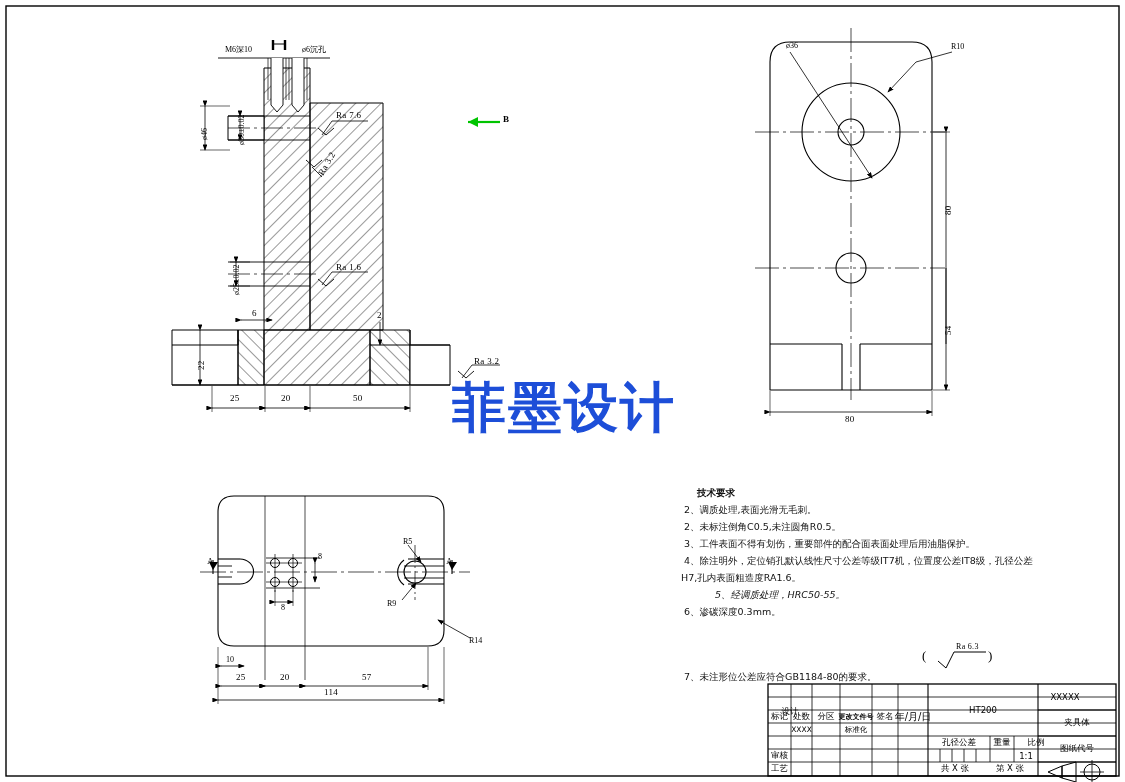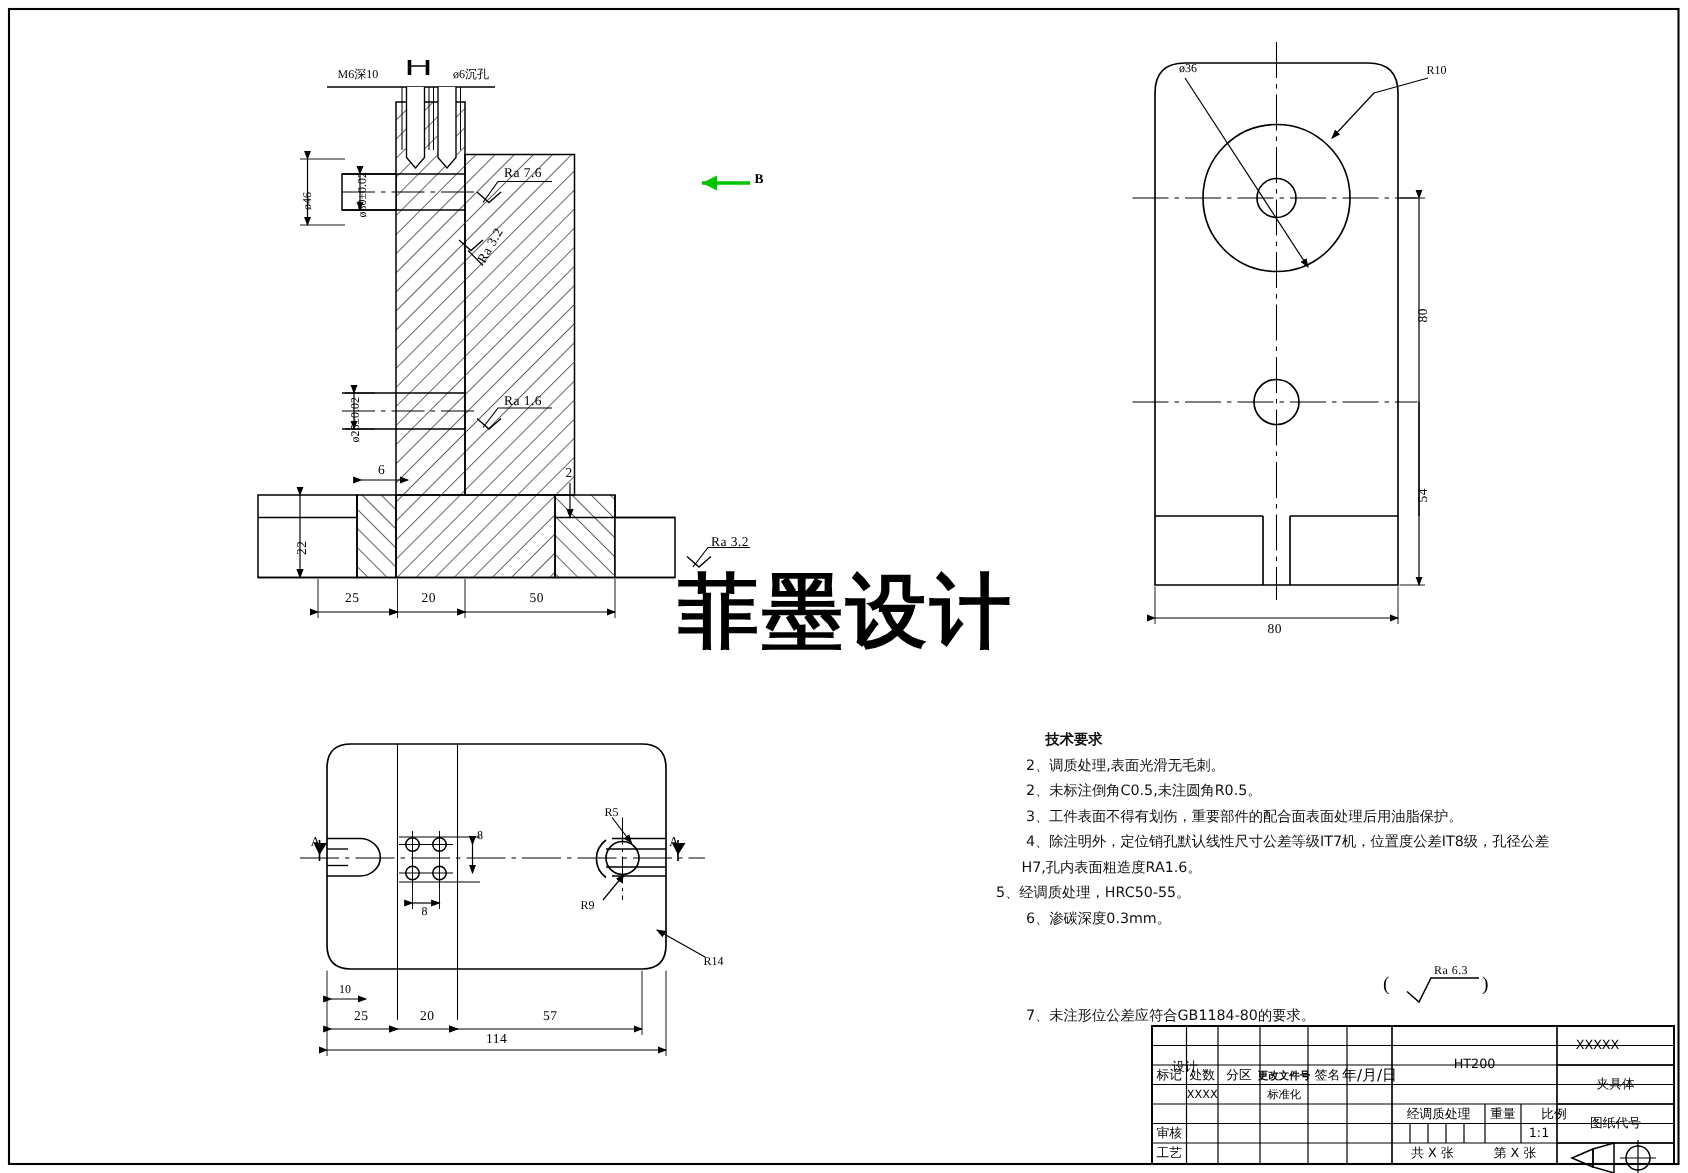--- a/index.html
+++ b/index.html
@@ -5,21 +5,21 @@
   html,body{margin:0;padding:0;background:#fff;}
   body{width:1125px;height:782px;font-family:"Liberation Sans",sans-serif;position:relative;overflow:hidden;}
   #sheet{position:absolute;left:0;top:0;width:1125px;height:782px;}
   .lbl{position:absolute;font-family:"Liberation Serif",serif;color:#000;white-space:nowrap;}
   .dim{font-size:9px;letter-spacing:.3px;}
   .dimS{font-size:8px;}
   .note{position:absolute;font-family:"DejaVu Sans",sans-serif;font-size:9.5px;color:#111;white-space:nowrap;}
   .tb{position:absolute;font-family:"DejaVu Sans",sans-serif;font-size:8.5px;color:#000;white-space:nowrap;
       display:flex;align-items:center;justify-content:center;text-align:center;}
   .wm{position:absolute;font-family:"DejaVu Serif",serif;font-size:54px;font-weight:700;
-      color:#000000;left:452px;top:372px;letter-spacing:2px;}
+      color:#1d4ed8;left:452px;top:372px;letter-spacing:2px;}
   .rot90{transform:rotate(-90deg);transform-origin:left top;}
   .rotm{transform:rotate(-60deg);transform-origin:left top;}
 </style>
 </head>
 <body>
 
 <svg id="sheet" viewBox="0 0 1125 782">
   <defs>
     <pattern id="hatchA" width="9" height="9" patternTransform="rotate(45)" patternUnits="userSpaceOnUse">
       <line x1="0" y1="0" x2="0" y2="9" stroke="#000" stroke-width="0.8"></line>
@@ -301,21 +301,21 @@
 <div class="lbl dim" style="left:324px;top:687px;">114</div>
 
 <div class="wm">菲墨设计</div>
 
 <div class="note" style="left:697px;top:487px;font-weight:600;">技术要求</div>
 <div class="note" style="left:684px;top:504px;">2、调质处理,表面光滑无毛刺。</div>
 <div class="note" style="left:684px;top:521px;">2、未标注倒角C0.5,未注圆角R0.5。</div>
 <div class="note" style="left:684px;top:538px;">3、工件表面不得有划伤，重要部件的配合面表面处理后用油脂保护。</div>
 <div class="note" style="left:684px;top:555px;">4、除注明外，定位销孔默认线性尺寸公差等级IT7机，位置度公差IT8级，孔径公差</div>
 <div class="note" style="left:681px;top:572px;">H7,孔内表面粗造度RA1.6。</div>
-<div class="note" style="left:664px;top:589px;">5、经调质处理，HRC50-55。</div>
+<div class="note" style="left:715px;top:589px;font-style:italic;">5、经调质处理，HRC50-55。</div>
 <div class="note" style="left:684px;top:606px;">6、渗碳深度0.3mm。</div>
 <div class="note" style="left:684px;top:623px;margin-top:48px;">7、未注形位公差应符合GB1184-80的要求。</div>
 
 <div class="lbl dim" style="left:922px;top:648px;font-size:13px;">(</div>
 <div class="lbl dim" style="left:956px;top:642px;font-size:8px;">Ra 6.3</div>
 <div class="lbl dim" style="left:988px;top:648px;font-size:13px;">)</div>
 
 <div class="tb" style="left:768px;top:710px;width:23px;height:13px;">标记</div>
 <div class="tb" style="left:791px;top:710px;width:21px;height:13px;">处数</div>
 <div class="tb" style="left:812px;top:710px;width:28px;height:13px;">分区</div>
@@ -324,21 +324,21 @@
 <div class="tb" style="left:898px;top:710px;width:30px;height:13px;font-size:10px;">年/月/日</div>
 
 <div class="tb" style="left:768px;top:705px;width:44px;height:13px;">设计</div>
 <div class="tb" style="left:791px;top:723px;width:21px;height:13px;font-size:7.5px;">XXXX</div>
 <div class="tb" style="left:840px;top:723px;width:32px;height:13px;font-size:7.5px;">标准化</div>
 <div class="tb" style="left:768px;top:749px;width:23px;height:13px;">审核</div>
 <div class="tb" style="left:768px;top:762px;width:23px;height:14px;">工艺</div>
 <div class="tb" style="left:840px;top:762px;width:32px;height:14px;margin-top:44px;">批准</div>
 
 <div class="tb" style="left:928px;top:696px;width:110px;height:28px;">HT200</div>
-<div class="tb" style="left:928px;top:736px;width:62px;height:13px;">经调质处理</div>
+<div class="tb" style="left:928px;top:736px;width:62px;height:13px;">孔径公差</div>
 <div class="tb" style="left:990px;top:736px;width:24px;height:13px;">重量</div>
 <div class="tb" style="left:1014px;top:736px;width:44px;height:13px;">比例</div>
 <div class="tb" style="left:1014px;top:749px;width:24px;height:13px;">1:1</div>
 <div class="tb" style="left:928px;top:762px;width:54px;height:14px;">共 X 张</div>
 <div class="tb" style="left:982px;top:762px;width:56px;height:14px;">第 X 张</div>
 
 <div class="tb" style="left:1038px;top:684px;width:54px;height:26px;">XXXXX</div>
 <div class="tb" style="left:1038px;top:710px;width:78px;height:26px;">夹具体</div>
 <div class="tb" style="left:1038px;top:736px;width:78px;height:26px;">图纸代号</div>
 

